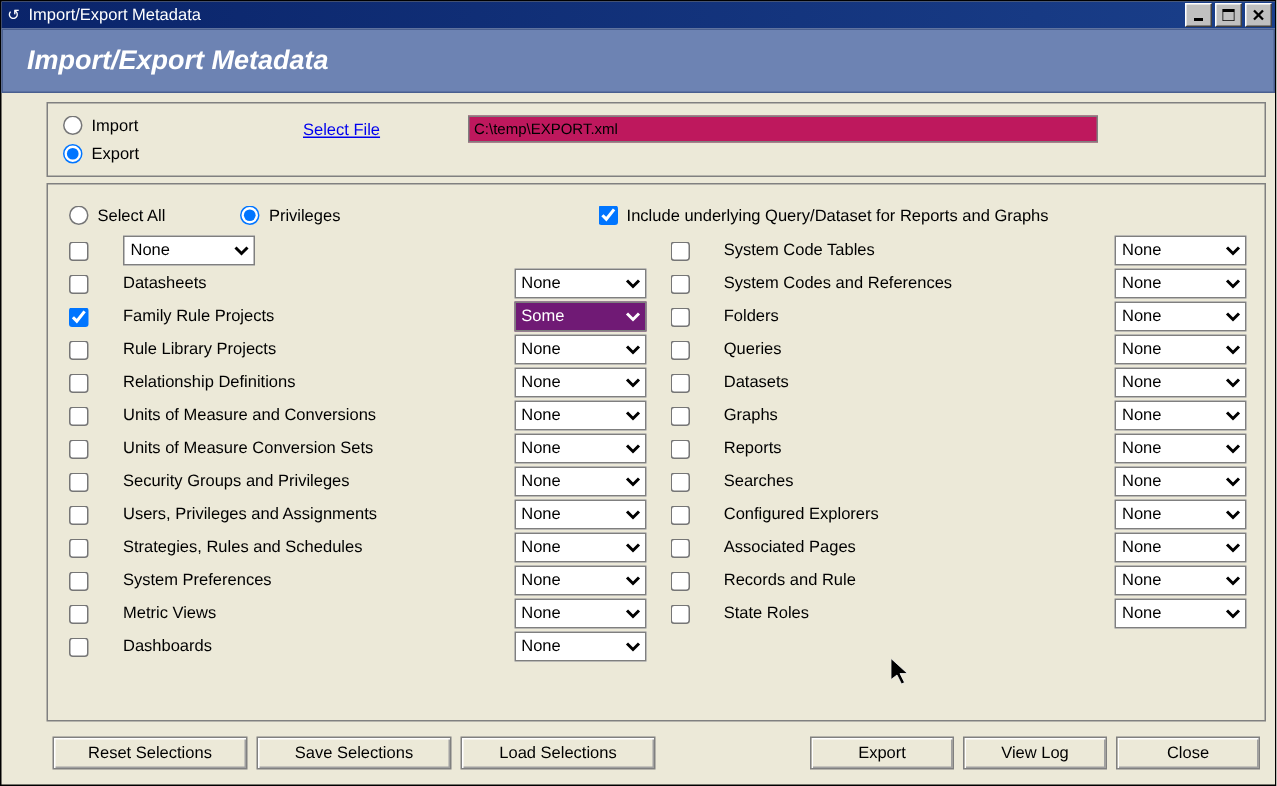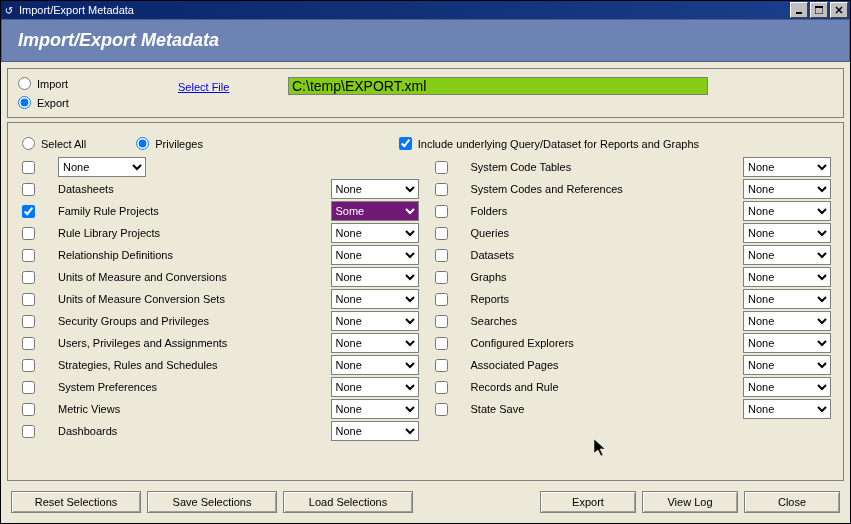--- a/index.html
+++ b/index.html
@@ -3,27 +3,27 @@
 <meta charset="utf-8">
 <style>
   html,body{margin:0;padding:0;font-family:Tahoma,Arial,sans-serif;font-size:11px;color:#000;background:#fff;}
   .window{width:851px;height:524px;border:1px solid #000;background:#ECE9D8;position:relative;box-sizing:border-box;display:flex;flex-direction:column;}
   .titlebar{height:18px;background:linear-gradient(to right,#0A246A,#1A3F8A);color:#fff;display:flex;align-items:center;padding:0 2px;font-size:11px;}
   .titlebar .app-icon{width:12px;height:12px;margin-right:4px;display:flex;align-items:center;justify-content:center;font-size:10px;}
   .titlebar .title{flex:1;}
   .titlebar .win-btn{width:16px;height:14px;background:#C0C0C0;border:1px solid #fff;border-right-color:#404040;border-bottom-color:#404040;margin-left:2px;display:flex;align-items:center;justify-content:center;font-size:8px;line-height:1;color:#000;font-family:Arial;font-weight:bold;}
   .titlebar .win-btn svg{display:block;}
   .header-banner{background:#6D83B3;color:#fff;padding:10px 16px;font-size:18px;font-style:italic;font-weight:bold;font-family:"Trebuchet MS",Verdana,sans-serif;border:1px solid #4A5F8F;margin:0;}
-  .content{flex:1;padding:6px;display:flex;flex-direction:column;gap:4px;}
+  .content{flex:1;padding:6px;display:flex;flex-direction:column;gap:4px;margin-left:24px;}
   .panel{border:1px solid #808080;background:#ECE9D8;padding:8px 10px;}
   .radio-group{display:flex;flex-direction:column;gap:6px;}
   .radio-item{display:flex;align-items:center;gap:6px;}
   input[type=radio],input[type=checkbox]{margin:0;width:13px;height:13px;}
   .link{color:#0000EE;text-decoration:underline;cursor:pointer;}
-  .file-input{width:420px;height:18px;border:1px solid #7F7F7F;background:#84cc16;padding:1px 3px;box-sizing:border-box;font-family:inherit;font-size:14px;}
+  .file-input{width:420px;height:18px;border:1px solid #7F7F7F;background:#be185d;padding:1px 3px;box-sizing:border-box;font-family:inherit;font-size:10px;}
   .top-row{display:flex;align-items:flex-start;}
   .top-row .radio-col{width:160px;}
   .top-row .link-col{width:110px;padding-top:4px;}
   .sel-row{display:flex;align-items:center;gap:40px;padding:6px 4px 2px 4px;}
   .sel-row .left{display:flex;align-items:center;gap:50px;}
   .sel-row .right{display:flex;align-items:center;gap:6px;margin-left:auto;margin-right:130px;}
   .grid{display:flex;gap:10px;padding:4px 0 0 0;}
   .col{flex:1;}
   .grid-row{display:flex;align-items:center;height:22px;}
   .grid-row .cb{width:36px;display:flex;justify-content:flex-start;padding-left:4px;}
@@ -275,21 +275,21 @@
               <div class="cb">
                 <input type="checkbox" style="">
               </div>
               <div class="lbl">Records and Rule</div>
               <div class="sel"><select><option>None</option><option>Some</option><option>All</option></select></div>
             </div>
             <div class="grid-row">
               <div class="cb">
                 <input type="checkbox" style="">
               </div>
-              <div class="lbl">State Save</div>
+              <div class="lbl">State Roles</div>
               <div class="sel"><select><option>None</option><option>Some</option><option>All</option></select></div>
             </div>
           </div>
       </div>
     </div>
 
     <div class="button-bar">
       <button class="btn">Reset Selections</button>
       <button class="btn">Save Selections</button>
       <button class="btn">Load Selections</button>

